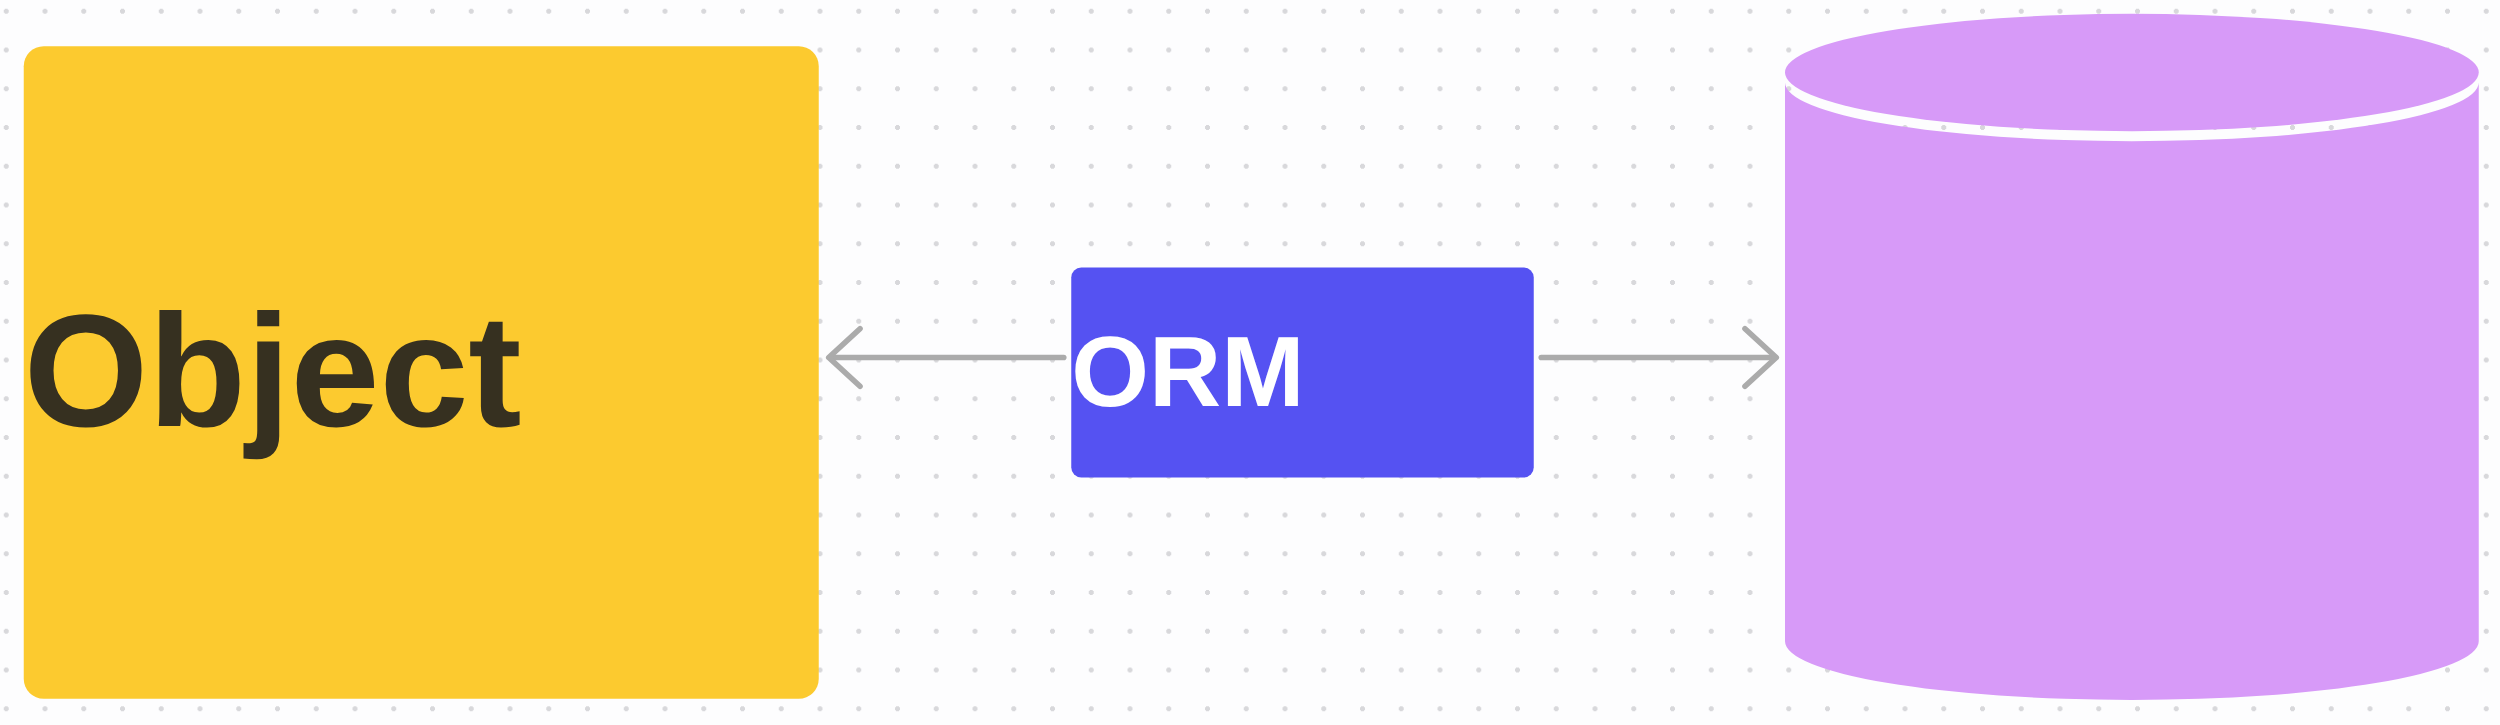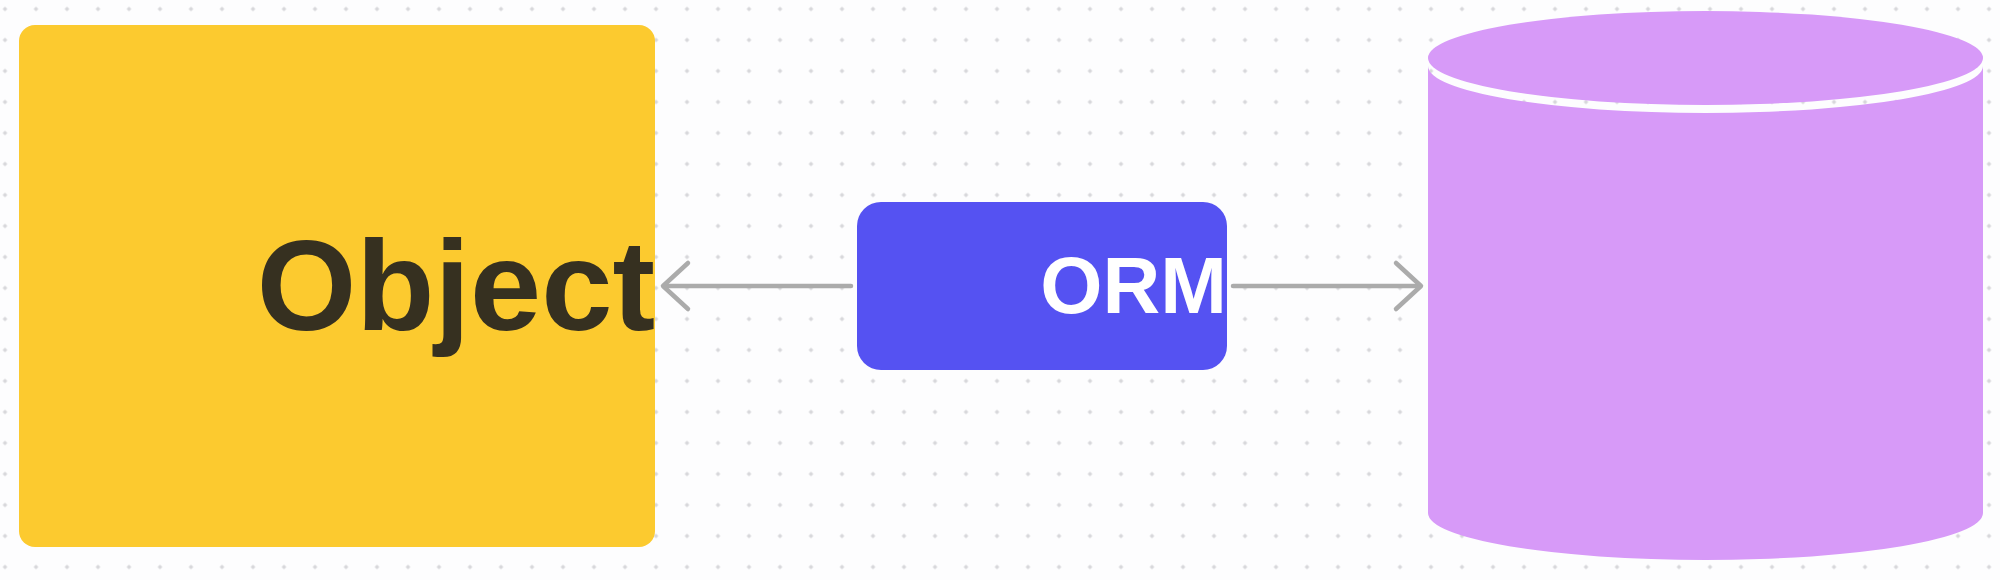--- a/index.html
+++ b/index.html
@@ -19,41 +19,41 @@
     position:relative;
     width:2000px;height:580px;
     overflow:hidden;
     background-color:var(--canvas-bg);
     background-image:radial-gradient(circle, var(--dot-color) 1.9px, transparent 2.2px);
     background-size:31px 31px;
     background-position:-10.5px -6.5px;
   }
   .node{
     position:absolute;
-    display:flex;align-items:center;justify-content:flex-end;
+    display:flex;align-items:center;justify-content:flex-start;margin-top:12px;
   }
   .node-label{
     line-height:1;
     font-weight:600;
     letter-spacing:0;
     white-space:nowrap;
   }
   .node-object{
     left:19px;top:25px;width:636px;height:522px;
     background:var(--object-fill);
     border-radius:16px;
   }
   .node-object .node-label{
     font-size:128px;
     color:var(--object-text);
   }
   .node-orm{
     left:857px;top:202px;width:370px;height:168px;
     background:var(--orm-fill);
-    border-radius:24px;
+    border-radius:8px;
   }
   .node-orm .node-label{
     font-size:80px;
     color:var(--orm-text);
   }
   .shape-layer{
     position:absolute;left:0;top:0;width:2000px;height:580px;
     display:block;
   }
   .conn-line{

